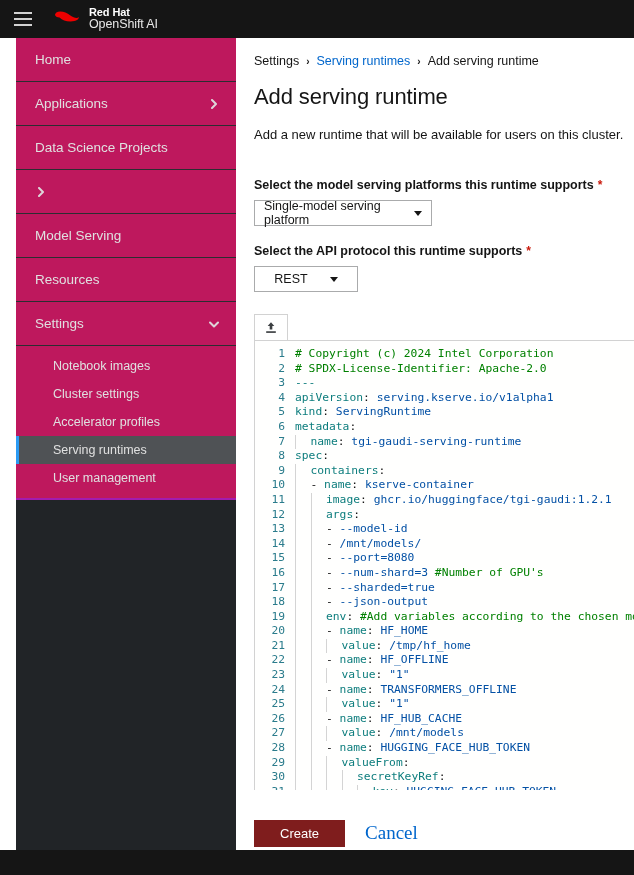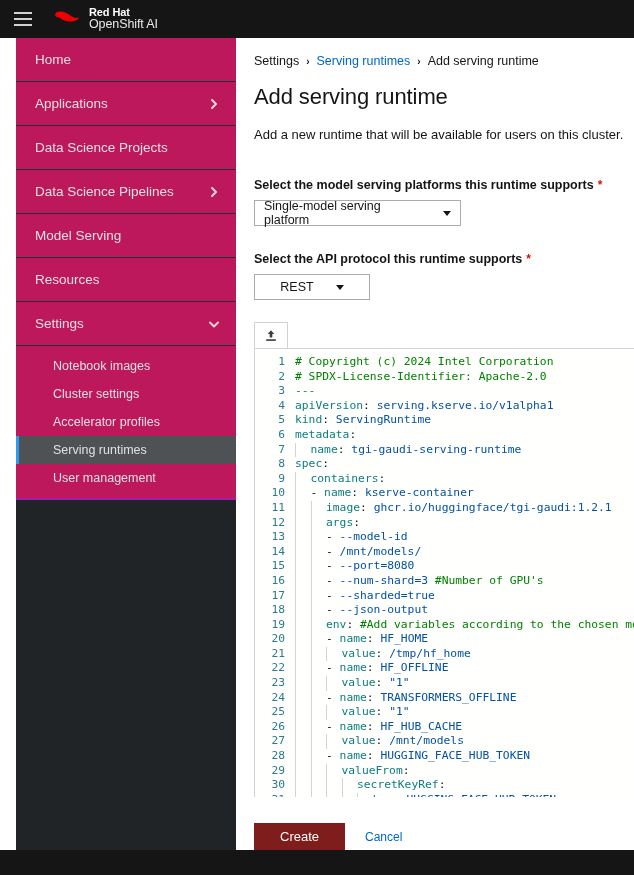--- a/index.html
+++ b/index.html
@@ -67,37 +67,37 @@
   .breadcrumb .crumb-sep { color: #151515; font-size: 10px; font-weight: bold; }
   .breadcrumb .crumb-cur { color: #151515; }
 
   .page-title { font-size: 22px; font-weight: 500; color: #151515; margin-top: 16px; letter-spacing: -0.1px; }
   .page-sub { font-size: 13px; color: #151515; margin-top: 17px; }
 
   .field-label {
     font-size: 12.5px; font-weight: bold; color: #151515;
     margin-top: 36px; display: flex; align-items: baseline; gap: 4px;
   }
-  .field-label.tight { margin-top: 26px; }
+  .field-label.tight { margin-top: 18px; }
   .req { color: #c9190b; font-size: 12px; }
 
   .select-box {
     margin-top: 8px; height: 26px; border: 1px solid #aaabac;
     background: #fff; display: inline-flex; align-items: center;
     padding: 0 9px; cursor: pointer; font-size: 12.5px; color: #151515;
     position: relative;
   }
   .select-box .sel-val { flex: 1 1 auto; }
   .select-box .caret {
     margin-left: 22px; width: 0; height: 0;
     border-left: 4.5px solid transparent; border-right: 4.5px solid transparent;
     border-top: 5px solid #151515;
   }
-  .select-platform { width: 207px; }
-  .select-protocol { width: 116px; justify-content: center; }
+  .select-platform { width: 178px; }
+  .select-protocol { width: 104px; justify-content: center; }
   .select-protocol .sel-val { flex: 0 0 auto; }
 
   
   .editor-wrap { margin-top: 22px; position: relative; width: 420px; }
   .editor-toolbar {
     width: 34px; height: 26px; border: 1px solid #d2d2d2; border-bottom: none;
     background: #fff; display: flex; align-items: center; justify-content: center;
     cursor: pointer;
   }
   .upload-icon { width: 14px; height: 14px; display: block; }
@@ -128,22 +128,22 @@
   .tk-pun { color: #0d7d7d; }
   .tk-plain { color: #151515; }
 
   
   .actions { padding: 26px 0 0 18px; display: flex; align-items: center; gap: 16px; flex: 0 0 auto; }
   .btn-create {
     background: #7f1d1d; color: #fff; border: none; font-size: 13px;
     padding: 6px 26px; cursor: pointer; font-family: inherit;
   }
   .btn-cancel {
-    background: none; border: none; color: #06c; font-size: 12px;
-    cursor: pointer; font-family: Liberation Sans, sans-serif; padding: 6px 4px;
+    background: none; border: none; color: #06c; font-size: 19px;
+    cursor: pointer; font-family: Liberation Serif, serif; padding: 6px 4px;
   }
 
   
   .bottombar { height: 25px; flex: 0 0 25px; background: #151515; }
 </style>
 </head>
 <body>
 
 <div id="app">
 
@@ -174,21 +174,20 @@
       <div class="nav-item">
         <span class="lbl">Applications</span>
         <svg class="chev" viewBox="0 0 12 12">
           <path d="M4 2l4 4-4 4" fill="none" stroke="#e0e0e0" stroke-width="2" stroke-linecap="round" stroke-linejoin="round"></path>
         </svg>
       </div>
       <div class="nav-item">
         <span class="lbl">Data Science Projects</span>
       </div>
       <div class="nav-item">
-        <span class="lbl">Data Science Pipelines</span>
         <svg class="chev" viewBox="0 0 12 12">
           <path d="M4 2l4 4-4 4" fill="none" stroke="#e0e0e0" stroke-width="2" stroke-linecap="round" stroke-linejoin="round"></path>
         </svg>
       </div>
       <div class="nav-item">
         <span class="lbl">Model Serving</span>
       </div>
       <div class="nav-item">
         <span class="lbl">Resources</span>
       </div>

